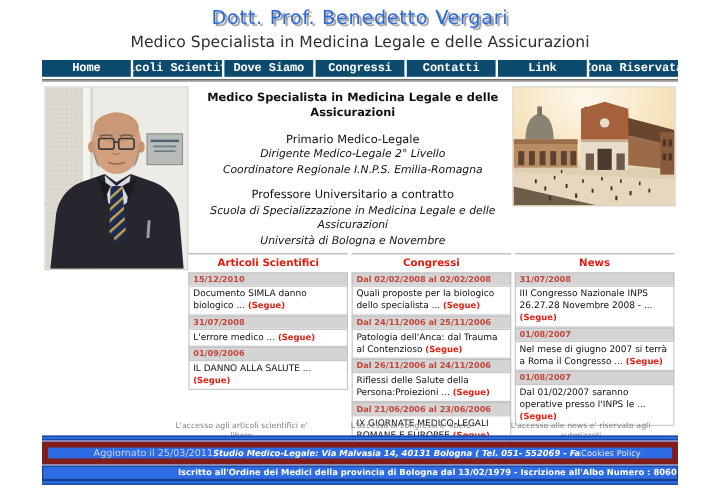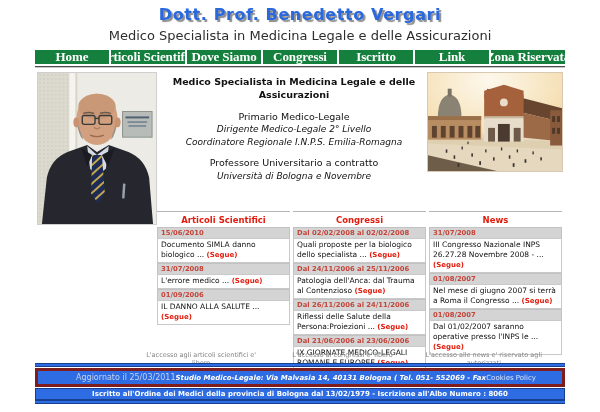--- a/index.html
+++ b/index.html
@@ -2,29 +2,29 @@
 <html><head>
 <meta charset="utf-8">
 <style>
   *{margin:0;padding:0;box-sizing:border-box}
   html,body{background:#fff}
   body{width:600px;height:412px;font-family:"DejaVu Sans",sans-serif}
   #page{position:relative;width:600px;height:412px;background:#fff;overflow:hidden}
 
   
   .site-title{position:absolute;top:5px;left:0;width:100%;text-align:center;
-    font-size:16px;font-weight:bold;color:#2a68de;letter-spacing:.6px;
+    font-size:16px;font-weight:normal;color:#2a68de;letter-spacing:.6px;
     text-shadow:2px 2px 1px #8d8d8d}
   .site-subtitle{position:absolute;top:28px;left:0;width:100%;text-align:center;
     font-size:13px;color:#2e2e2e}
 
   
   .navbar{position:absolute;left:35px;top:50px;width:530px;height:14px;display:flex;gap:2px}
-  .nav-btn{flex:1;background:#15803d;color:#fff;cursor:pointer;
-    font-family:Liberation Serif, serif;font-weight:bold;font-size:13px;letter-spacing:-.1px;
+  .nav-btn{flex:1;background:#0c4a6e;color:#fff;cursor:pointer;
+    font-family:Liberation Mono, monospace;font-weight:bold;font-size:10px;letter-spacing:-.1px;
     display:flex;align-items:center;justify-content:center;white-space:nowrap;overflow:hidden}
   .navrule{position:absolute;left:35px;top:66px;width:530px;height:2px;background:#4d4d4d;
     border-bottom:1px solid #c9c9c9}
 
   
   .photo-left{position:absolute;left:37px;top:72px;width:120px;height:153px;border:1px solid #cfcfcf}
   .photo-right{position:absolute;left:427px;top:72px;width:136px;height:100px;border:1px solid #d8c9b2}
   .photo-left svg,.photo-right svg{display:block;width:100%;height:100%}
   .profile{position:absolute;left:168px;top:76px;width:252px;text-align:center;color:#111}
   .profile .h1{font-weight:bold;font-size:9.5px;line-height:1.35;margin-bottom:9px}
@@ -41,44 +41,44 @@
   .item-row{background:#fff;border:1px solid #c9c9c9;font-size:7.5px;color:#101010;
     padding:1px 3px 2px;line-height:1.32;cursor:pointer}
   .segue{color:#e21b0c;font-weight:bold;font-size:7px;cursor:pointer}
 
   .notes{position:absolute;left:140px;top:351px;width:405px;display:flex;gap:19px}
   .note{flex:1;text-align:center;font-size:6.5px;color:#848484}
 
   
   .footer{position:absolute;left:35px;top:363px;width:530px}
   .f-strip{height:4px;background:#2d6ce2;border-top:1px solid #17408f;border-bottom:1px solid #17408f}
-  .f-row1{margin-top:1px;height:19px;background:#2d6ce2;border:3px solid #7f1d1d;
+  .f-row1{margin-top:1px;height:19px;background:#2d6ce2;border:5px solid #7f1d1d;
     display:flex;align-items:center}
   .f-updated{margin-left:38px;font-size:8px;color:#c6d2f0;white-space:nowrap}
   .f-studio{flex:1;text-align:center;font-size:7px;font-weight:bold;font-style:italic;color:#fff;
     white-space:nowrap;overflow:hidden}
   .f-cookies{margin-right:26px;font-size:7px;color:#dce5fa;cursor:pointer;white-space:nowrap}
   .f-row2{margin-top:1px;height:12px;background:#2d6ce2;border:1px solid #17408f;
-    display:flex;align-items:center;justify-content:center;font-size:7px;font-weight:bold;color:#fff;
+    display:flex;align-items:center;justify-content:flex-end;font-size:7px;font-weight:bold;color:#fff;
     white-space:nowrap}
 </style>
 </head>
 <body>
 
 <div id="page">
 
   <div class="site-title">Dott. Prof. Benedetto Vergari</div>
   <div class="site-subtitle">Medico Specialista in Medicina Legale e delle Assicurazioni</div>
 
   <div class="navbar">
       <div class="nav-btn">Home</div>
       <div class="nav-btn">Articoli Scientifici</div>
       <div class="nav-btn">Dove Siamo</div>
       <div class="nav-btn">Congressi</div>
-      <div class="nav-btn">Iscritto</div>
+      <div class="nav-btn">Contatti</div>
       <div class="nav-btn">Link</div>
       <div class="nav-btn">Zona Riservata</div>
     </div>
   <div class="navrule"></div>
 
   <div class="photo-left">
     <svg viewBox="0 0 120 153" preserveAspectRatio="none">
       <defs>
         <pattern id="dots" width="4" height="4" patternUnits="userSpaceOnUse">
           <rect width="4" height="4" fill="#dcd9cf"></rect>
@@ -126,20 +126,21 @@
 
   <div class="profile">
     <div class="h1">Medico Specialista in Medicina Legale e delle Assicurazioni</div>
     <div class="grp">
       <div class="h2">Primario Medico-Legale</div>
       <div class="it">Dirigente Medico-Legale 2° Livello</div>
       <div class="it">Coordinatore Regionale I.N.P.S. Emilia-Romagna</div>
     </div>
     <div class="grp">
       <div class="h2">Professore Universitario a contratto</div>
+      <div class="it">Scuola di Specializzazione in Medicina Legale e delle Assicurazioni</div>
       <div class="it">Università di Bologna e Novembre</div>
     </div>
   </div>
 
   <div class="photo-right">
     <svg viewBox="0 0 136 100" preserveAspectRatio="none">
       <defs>
         <radialGradient id="sky" cx="45%" cy="8%" r="95%">
           <stop offset="0%" stop-color="#fdf8ec"></stop>
           <stop offset="55%" stop-color="#f6e2ba"></stop>
@@ -203,21 +204,21 @@
         <rect x="86" y="92" width="1.8" height="3.8"></rect>
           <rect x="30" y="92" width="1.8" height="3.8"></rect>
       </g>
     </svg>
   </div>
 
   <div class="columns">
     <div class="col">
       <div class="col-title">Articoli Scientifici</div>
       <div class="rows">
-          <div class="date-row">15/06/2010</div>
+          <div class="date-row">15/12/2010</div>
           <div class="item-row"><span>Documento SIMLA danno biologico ... </span><span class="segue">(Segue)</span></div>
           <div class="date-row">31/07/2008</div>
           <div class="item-row"><span>L'errore medico ... </span><span class="segue">(Segue)</span></div>
           <div class="date-row">01/09/2006</div>
           <div class="item-row"><span>IL DANNO ALLA SALUTE ... </span><span class="segue">(Segue)</span></div>
         </div>
     </div>
     <div class="col">
       <div class="col-title">Congressi</div>
       <div class="rows">

